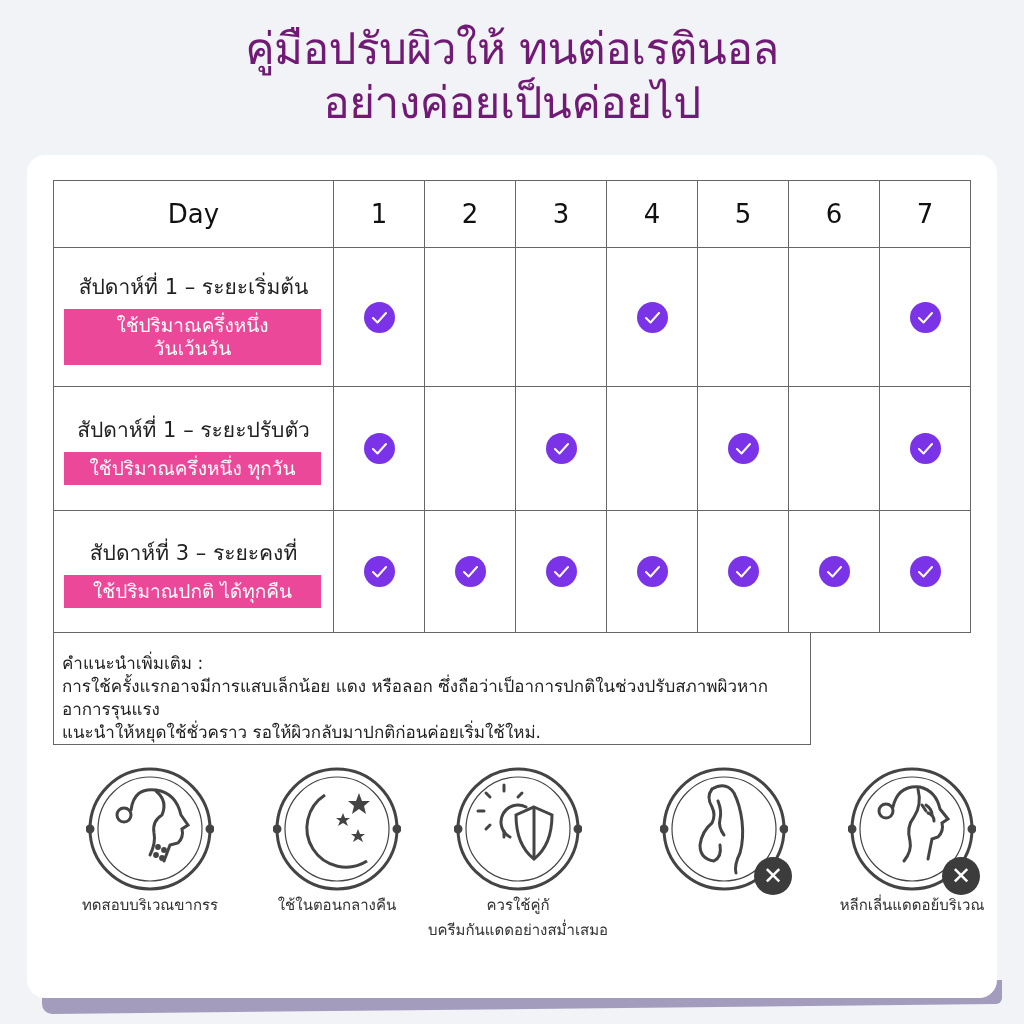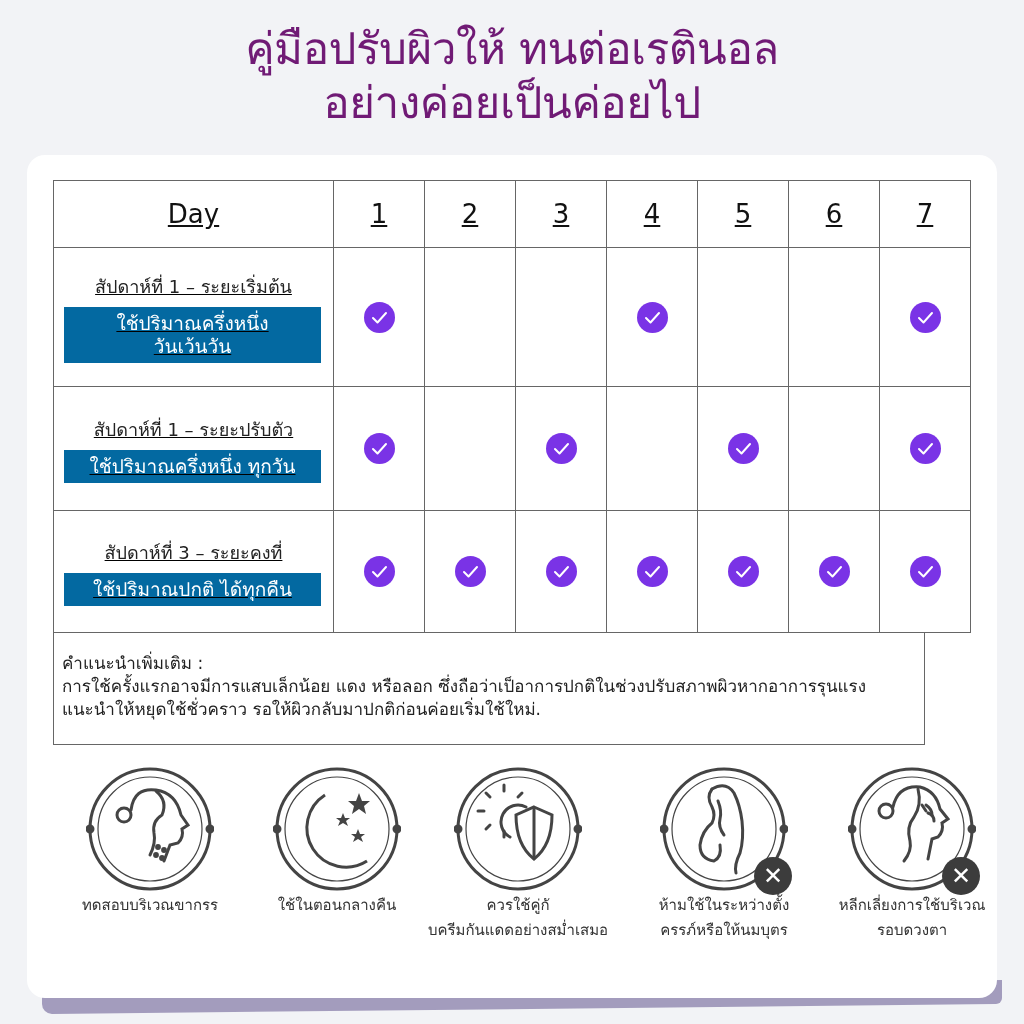--- a/index.html
+++ b/index.html
@@ -25,36 +25,35 @@
     background: #ffffff; border-radius: 18px;
   }
   table.plan {
     position: absolute; left: 53px; top: 180px;
     width: 918px; border-collapse: collapse;
   }
   table.plan td, table.plan th {
     border: 1.3px solid #666;
     text-align: center; vertical-align: middle;
     font-weight: normal;
-    text-decoration: underline;
   }
   th.hdr { height: 67px; font-size: 26px; color: #111; }
   th.hdr.day { width: 280px; }
-  .wk-title { font-size: 18px; color: #222; margin-bottom: 6px; }
+  .wk-title { font-size: 21px; color: #222; margin-bottom: 6px; }
   .wk-tag {
-    background: #0369a1; color: #fff; font-size: 19px; line-height: 23px;
+    background: #ec4899; color: #fff; font-size: 19px; line-height: 23px;
     margin: 0 12px 0 10px; padding: 5px 4px;
   }
   .check {
     display: inline-block; width: 31px; height: 31px; border-radius: 50%;
     background: #7a33e6; position: relative; vertical-align: middle;
   }
   .check svg { position: absolute; left: 0; top: 0; }
   .notes {
-    position: absolute; left: 53px; top: 632px; width: 872px; height: 113px;
+    position: absolute; left: 53px; top: 632px; width: 758px; height: 113px;
     border: 1.3px solid #666; border-top: none;
     padding: 20px 8px 0 8px; font-size: 17px; line-height: 23px; color: #222;
   }
   .icons {
     position: absolute; left: 27px; top: 765px; width: 970px; height: 190px;
   }
   .icon-item { position: absolute; top: 0; width: 200px; text-align: center; }
   .ring { position: relative; width: 128px; height: 128px; margin: 0 auto; }
   .ring svg { position: absolute; left: 0; top: 0; }
   .xbadge {
@@ -244,40 +243,35 @@
         <circle cx="64" cy="64" r="60"></circle>
         <circle cx="64" cy="64" r="52" stroke-width="1.2"></circle>
         <circle cx="4" cy="64" r="3" fill="#444"></circle>
           <circle cx="124" cy="64" r="3" fill="#444"></circle>
         <path d="M52 24 Q66 16 74 28 Q80 40 82 56 Q84 74 80 88 Q74 100 76 108"></path>
         <path d="M52 24 Q46 32 52 42 Q56 50 52 58 Q42 66 40 80 Q40 94 54 96 Q62 92 60 80"></path>
         <path d="M58 36 Q62 46 60 54 Q58 62 64 70"></path>
       </svg>
       <div class="xbadge">✕</div>
     </div>
-    <div class="icon-caption">
-      <div>ห้ามใช้ในระหว่างตั้ง</div>
-      <div>ครรภ์หรือให้นมบุตร</div>
-    </div>
   </div>
 
   <div class="icon-item" style="left:785px">
     <div class="ring">
       <svg width="128" height="128" viewBox="0 0 128 128" fill="none" stroke="#444" stroke-width="3" stroke-linecap="round">
         <circle cx="64" cy="64" r="60"></circle>
         <circle cx="64" cy="64" r="52" stroke-width="1.2"></circle>
         <circle cx="4" cy="64" r="3" fill="#444"></circle>
           <circle cx="124" cy="64" r="3" fill="#444"></circle>
         <circle cx="38" cy="46" r="7"></circle>
         <path d="M45 42 Q50 20 72 22 Q88 26 92 44 L100 54 L94 58 Q96 66 90 72 L84 74 L80 94"></path>
         <path d="M70 24 Q74 40 66 52 Q58 62 62 76 Q64 86 56 96"></path>
         <path d="M78 40 Q84 44 84 50"></path>
           <path d="M80 48 Q86 50 86 56"></path>
         <line x1="74" y1="40" x2="78" y2="46"></line>
       </svg>
       <div class="xbadge">✕</div>
     </div>
     <div class="icon-caption">
-      <div>หลีกเลี่ยงการใช้บริเวณ</div>
-      <div>รอบดวงตา</div>
+      <div>หลีกเลี่นแดดอย้บริเวณ</div>
     </div>
   </div>
 </div>
 
 </body></html>

